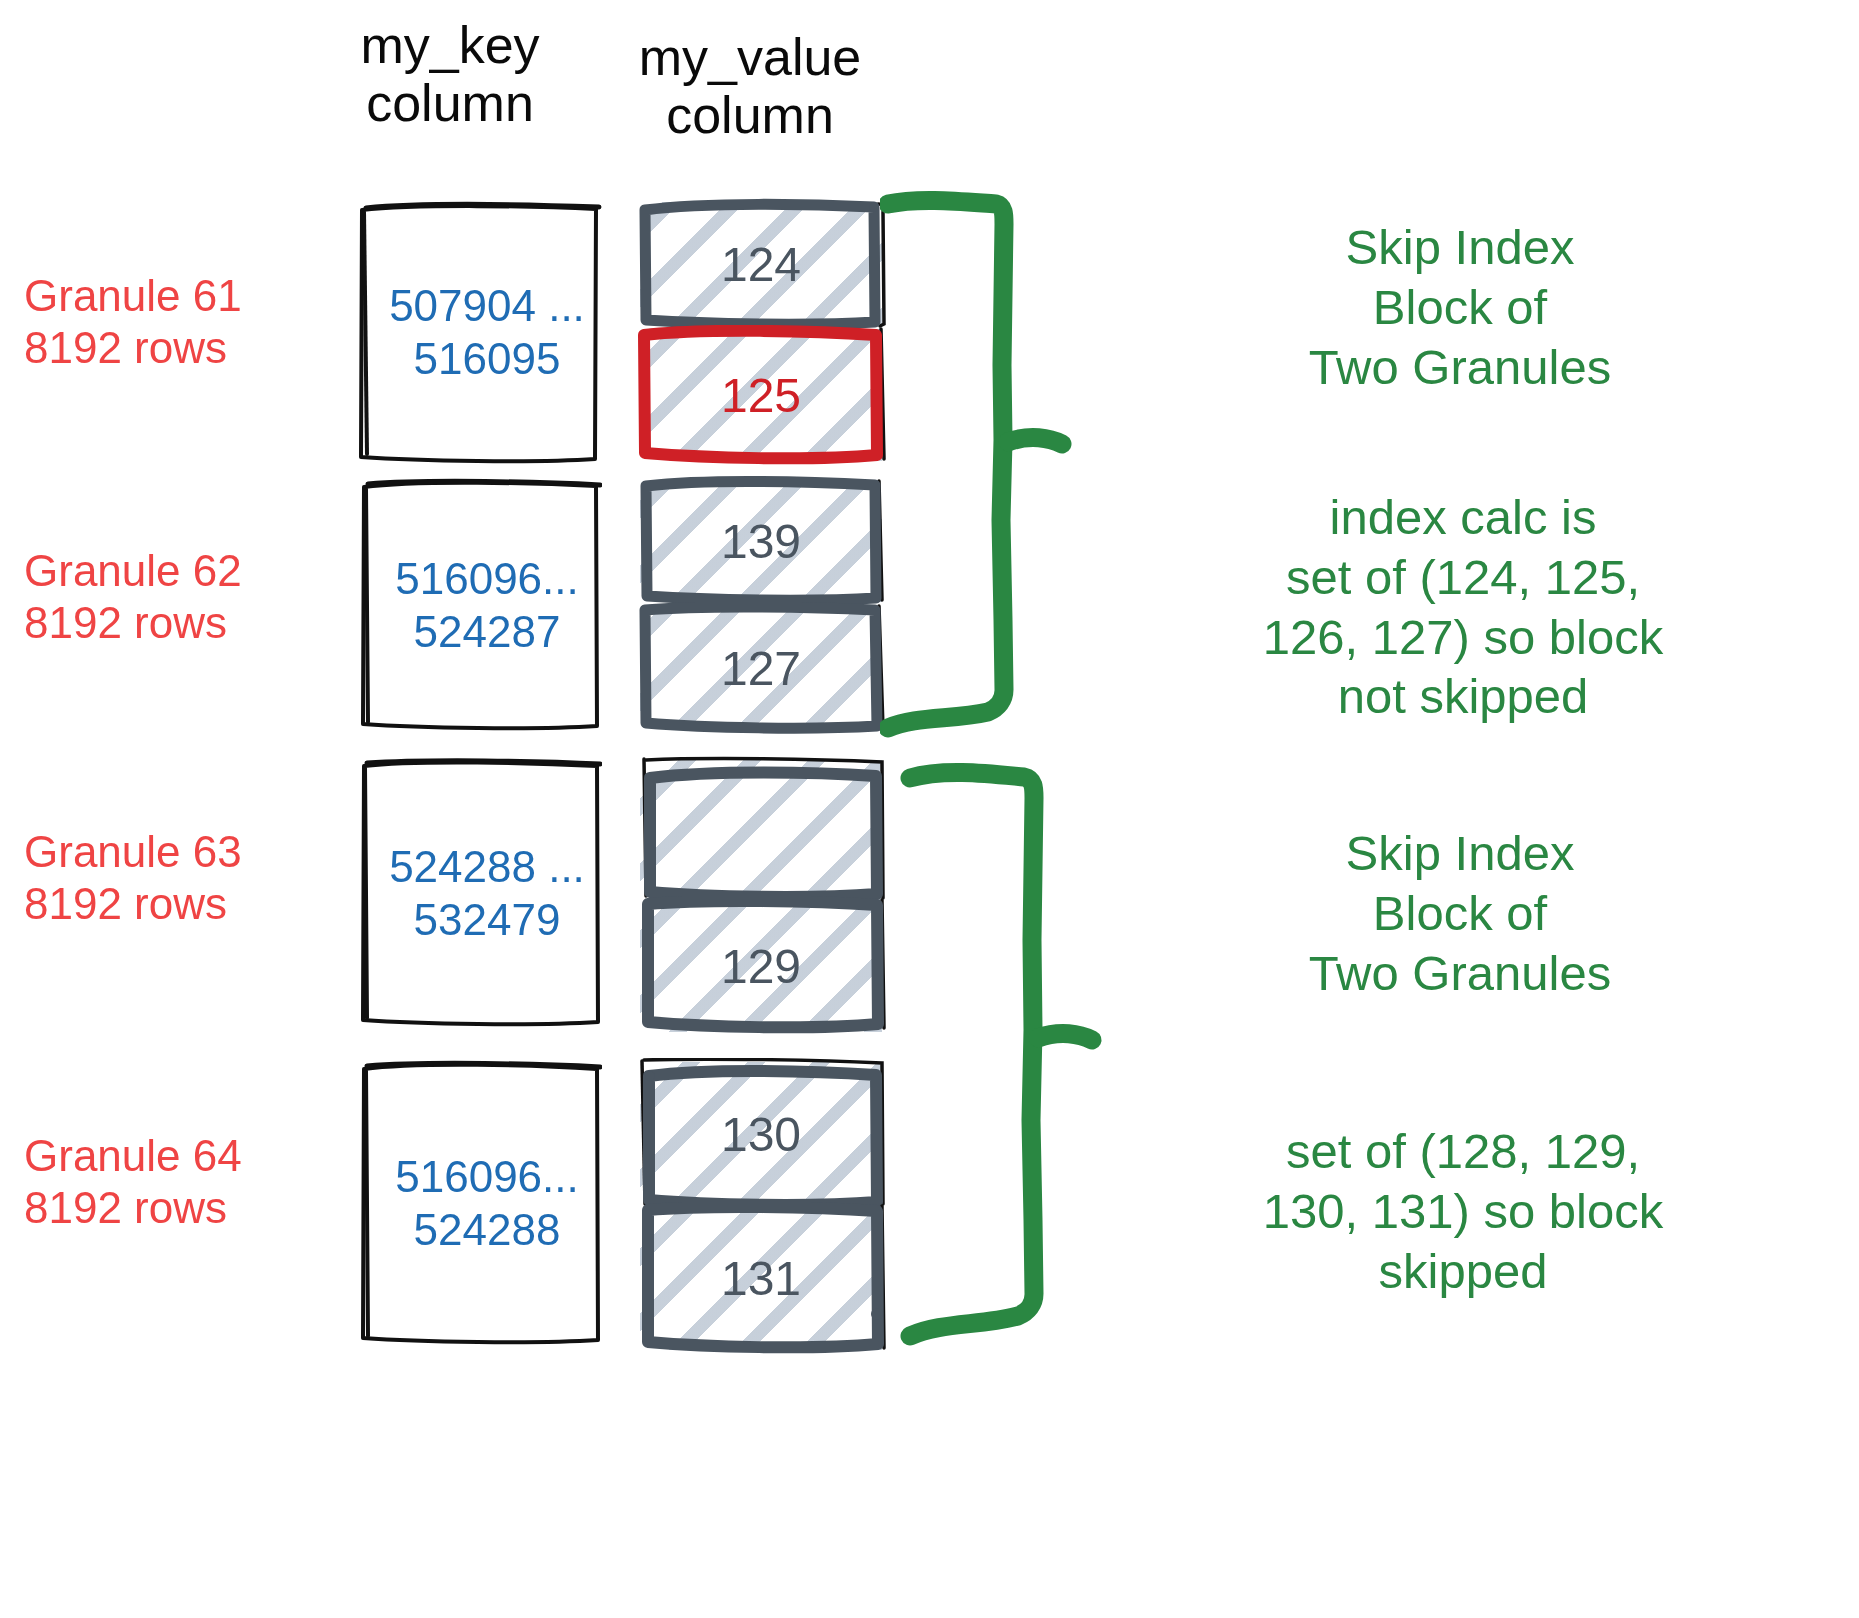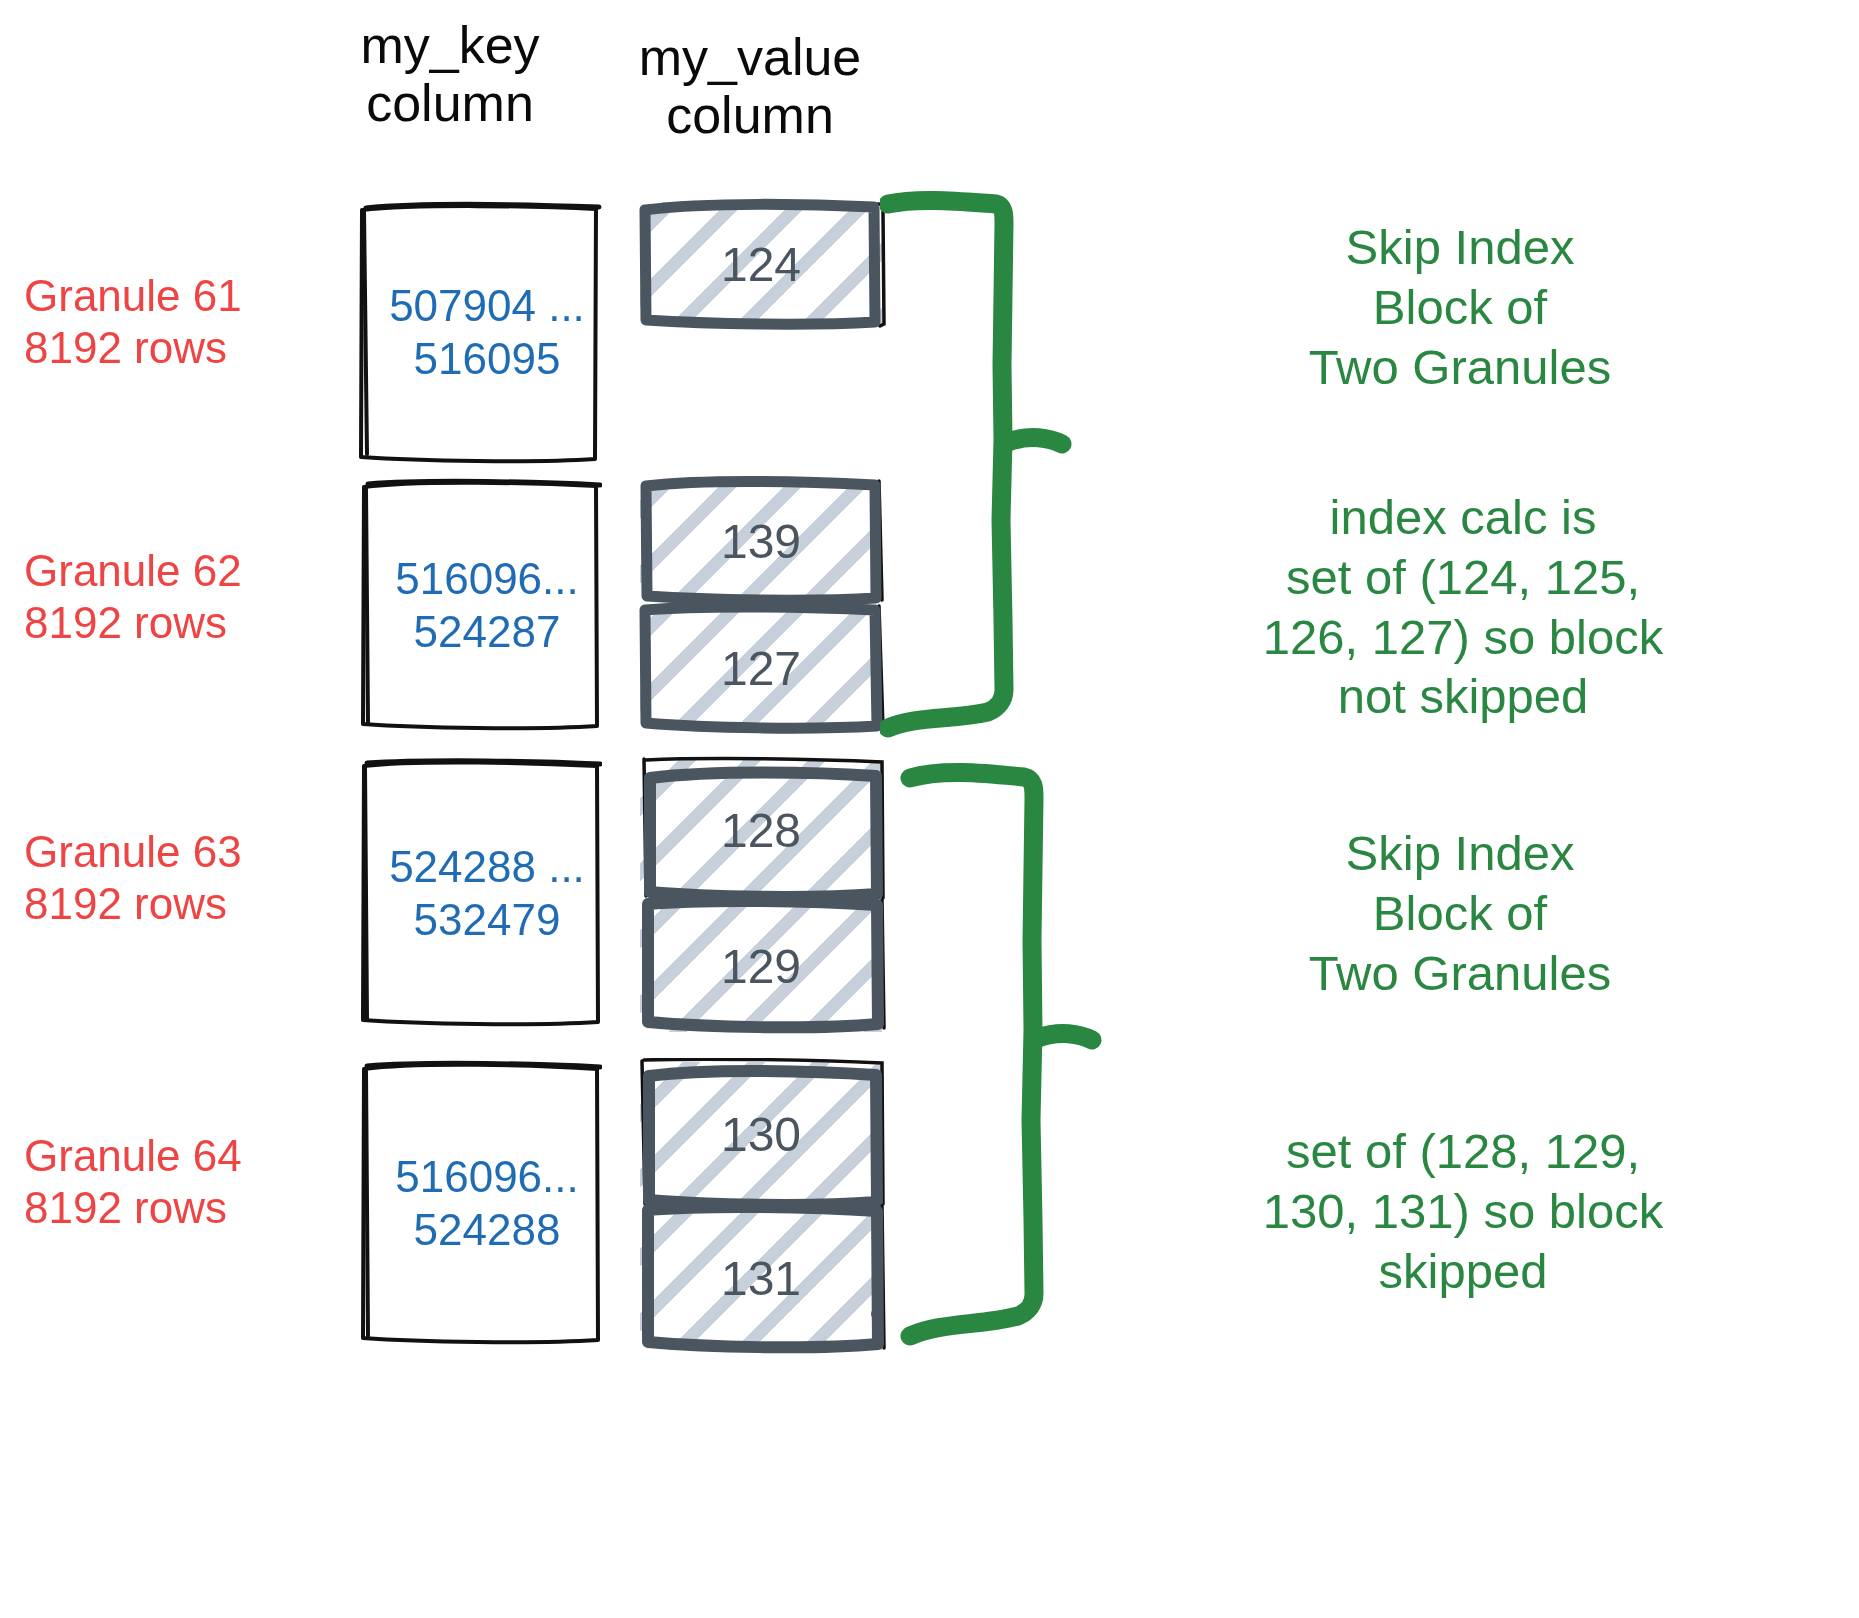--- a/index.html
+++ b/index.html
@@ -153,20 +153,29 @@
   <div class="value-cell" style="top:198px; height:132px;">
     <div class="hatch"></div>
     <svg class="sketch" viewBox="0 0 250 132" preserveAspectRatio="none">
       <path d="M242,6 C250,6 248,9 247,14 L248,126 L244,128" fill="none" stroke="#111" stroke-width="3.5" stroke-linecap="round"></path>
       <path d="M9,12 C70,4 175,6 238,9 L239,124 C172,128 72,126 10,122 Z" fill="none" stroke="#4a5560" stroke-width="11" stroke-linecap="round" stroke-linejoin="round"></path>
       <circle cx="238" cy="9" r="5" fill="#4a5560"></circle>
     </svg>
     <div class="value-text">124</div>
   </div>
 
+  <div class="value-cell" style="top:325px; height:140px;">
+    <div class="hatch"></div>
+    <svg class="sketch" viewBox="0 0 250 140" preserveAspectRatio="none">
+      <path d="M245,4 L248,134" fill="none" stroke="#111" stroke-width="3.5" stroke-linecap="round"></path>
+      <path d="M8,6 C72,2 178,4 241,7" fill="none" stroke="#111" stroke-width="3.5" stroke-linecap="round"></path>
+      <path d="M8,10 C70,3 178,6 240,10 L241,130 C174,136 70,133 9,128 Z" fill="none" stroke="#cf2026" stroke-width="12" stroke-linecap="round" stroke-linejoin="round"></path>
+    </svg>
+    <div class="value-text highlight">125</div>
+  </div>
 
   <div class="granule-label" style="top:545px;">Granule 62
 8192 rows</div>
 
   <div class="key-box" style="top:478px; height:255px;">
     <svg class="sketch" viewBox="0 0 246 255" preserveAspectRatio="none">
       <path d="M8,9 C62,2 178,5 240,8 L241,248 C180,252 62,250 7,246 Z" fill="none" stroke="#111" stroke-width="4" stroke-linecap="round" stroke-linejoin="round"></path>
       <path d="M12,6 C72,1 186,4 244,7" fill="none" stroke="#111" stroke-width="5" stroke-linecap="round"></path>
       <path d="M10,11 L12,244" fill="none" stroke="#111" stroke-width="4" stroke-linecap="round"></path>
     </svg>
@@ -205,21 +214,20 @@
 532479</div>
   </div>
 
   <div class="value-cell" style="top:756px; height:148px;">
     <div class="hatch"></div>
     <svg class="sketch" viewBox="0 0 250 148" preserveAspectRatio="none">
       <path d="M10,4 C74,1 180,3 246,6 L247,142" fill="none" stroke="#111" stroke-width="3.5" stroke-linecap="round"></path>
       <path d="M8,3 L10,140" fill="none" stroke="#111" stroke-width="3.5" stroke-linecap="round"></path>
       <path d="M14,22 C76,14 180,16 240,20 L241,138 C174,143 72,141 14,136 Z" fill="none" stroke="#4a5560" stroke-width="12" stroke-linecap="round" stroke-linejoin="round"></path>
     </svg>
-    <div class="value-text">128</div>
   </div>
 
   <div class="value-cell" style="top:896px; height:140px;">
     <div class="hatch"></div>
     <svg class="sketch" viewBox="0 0 250 140" preserveAspectRatio="none">
       <path d="M246,4 L248,132" fill="none" stroke="#111" stroke-width="3.5" stroke-linecap="round"></path>
       <path d="M12,8 C74,3 178,5 241,9 L242,128 C174,134 70,131 12,126 Z" fill="none" stroke="#4a5560" stroke-width="12" stroke-linecap="round" stroke-linejoin="round"></path>
     </svg>
     <div class="value-text">129</div>
   </div>

